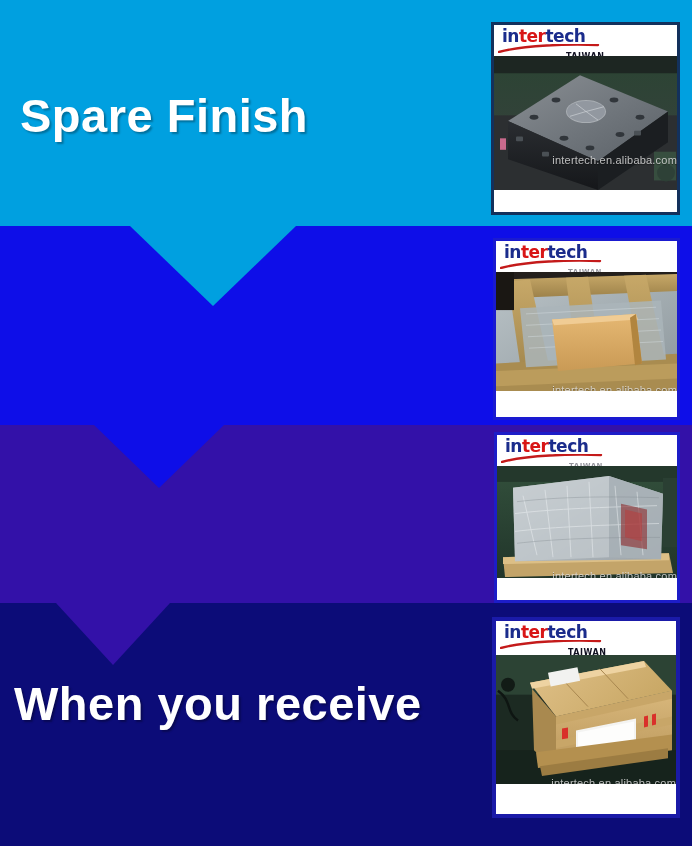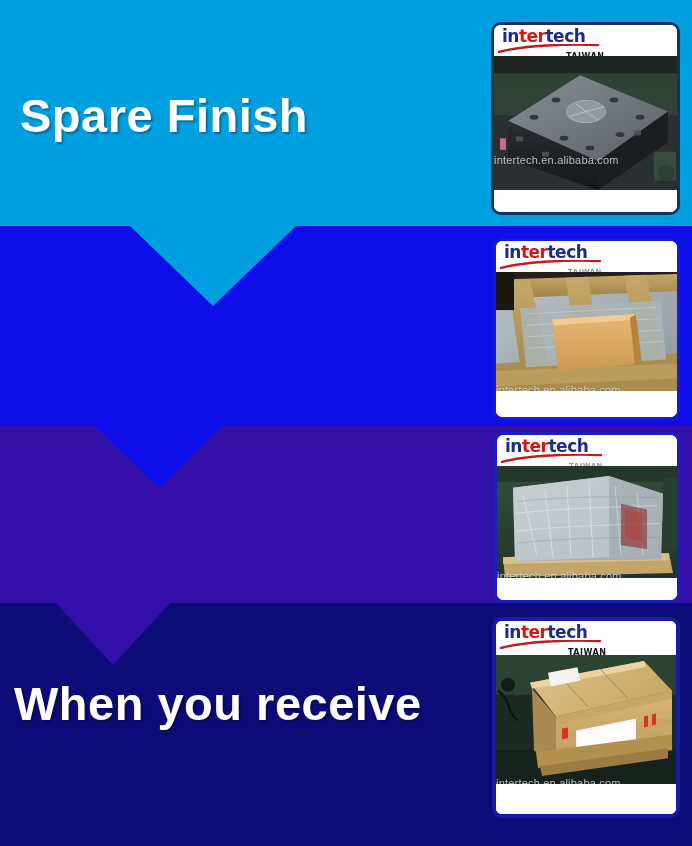--- a/index.html
+++ b/index.html
@@ -49,21 +49,20 @@
   .label-2 { left: 16px; top: 332px; }
   .label-3 { left: 22px; top: 513px; }
   .label-4 { left: 14px; top: 680px; }
 
   
   .photo-frame {
     position: absolute;
     background: #ffffff;
     box-sizing: border-box;
     overflow: hidden;
-    border-radius: 10px;
   }
   .frame-1 { left: 491px; top: 22px;  width: 189px; height: 193px; border: 3px solid #13315c; }
   .frame-2 { left: 493px; top: 238px; width: 187px; height: 182px; border: 3px solid #1a1ad0; }
   .frame-3 { left: 494px; top: 432px; width: 186px; height: 171px; border: 3px solid #1d1dc8; }
   .frame-4 { left: 492px; top: 617px; width: 188px; height: 201px; border: 4px solid #1a1aa8; }
 
   .photo-inner {
     position: absolute;
     left: 0; right: 0; top: 0; bottom: 0;
     background: #ffffff;
@@ -123,21 +122,21 @@
   }
   .pad-1 { height: 22px; }
   .pad-2 { height: 26px; }
   .pad-3 { height: 22px; }
   .pad-4 { height: 30px; }
 
   .watermark {
     position: absolute;
     left: 0;
     width: 100%;
-    text-align: left;
+    text-align: right;
     color: rgba(235,235,235,0.78);
     font-family: "Liberation Sans", sans-serif;
     font-size: 11px;
     letter-spacing: 0.2px;
     text-shadow: 0 1px 1px rgba(0,0,0,0.45);
     pointer-events: none;
   }
   .wm-1 { top: 98px; }
   .wm-2 { top: 112px; }
   .wm-3 { top: 104px; }

